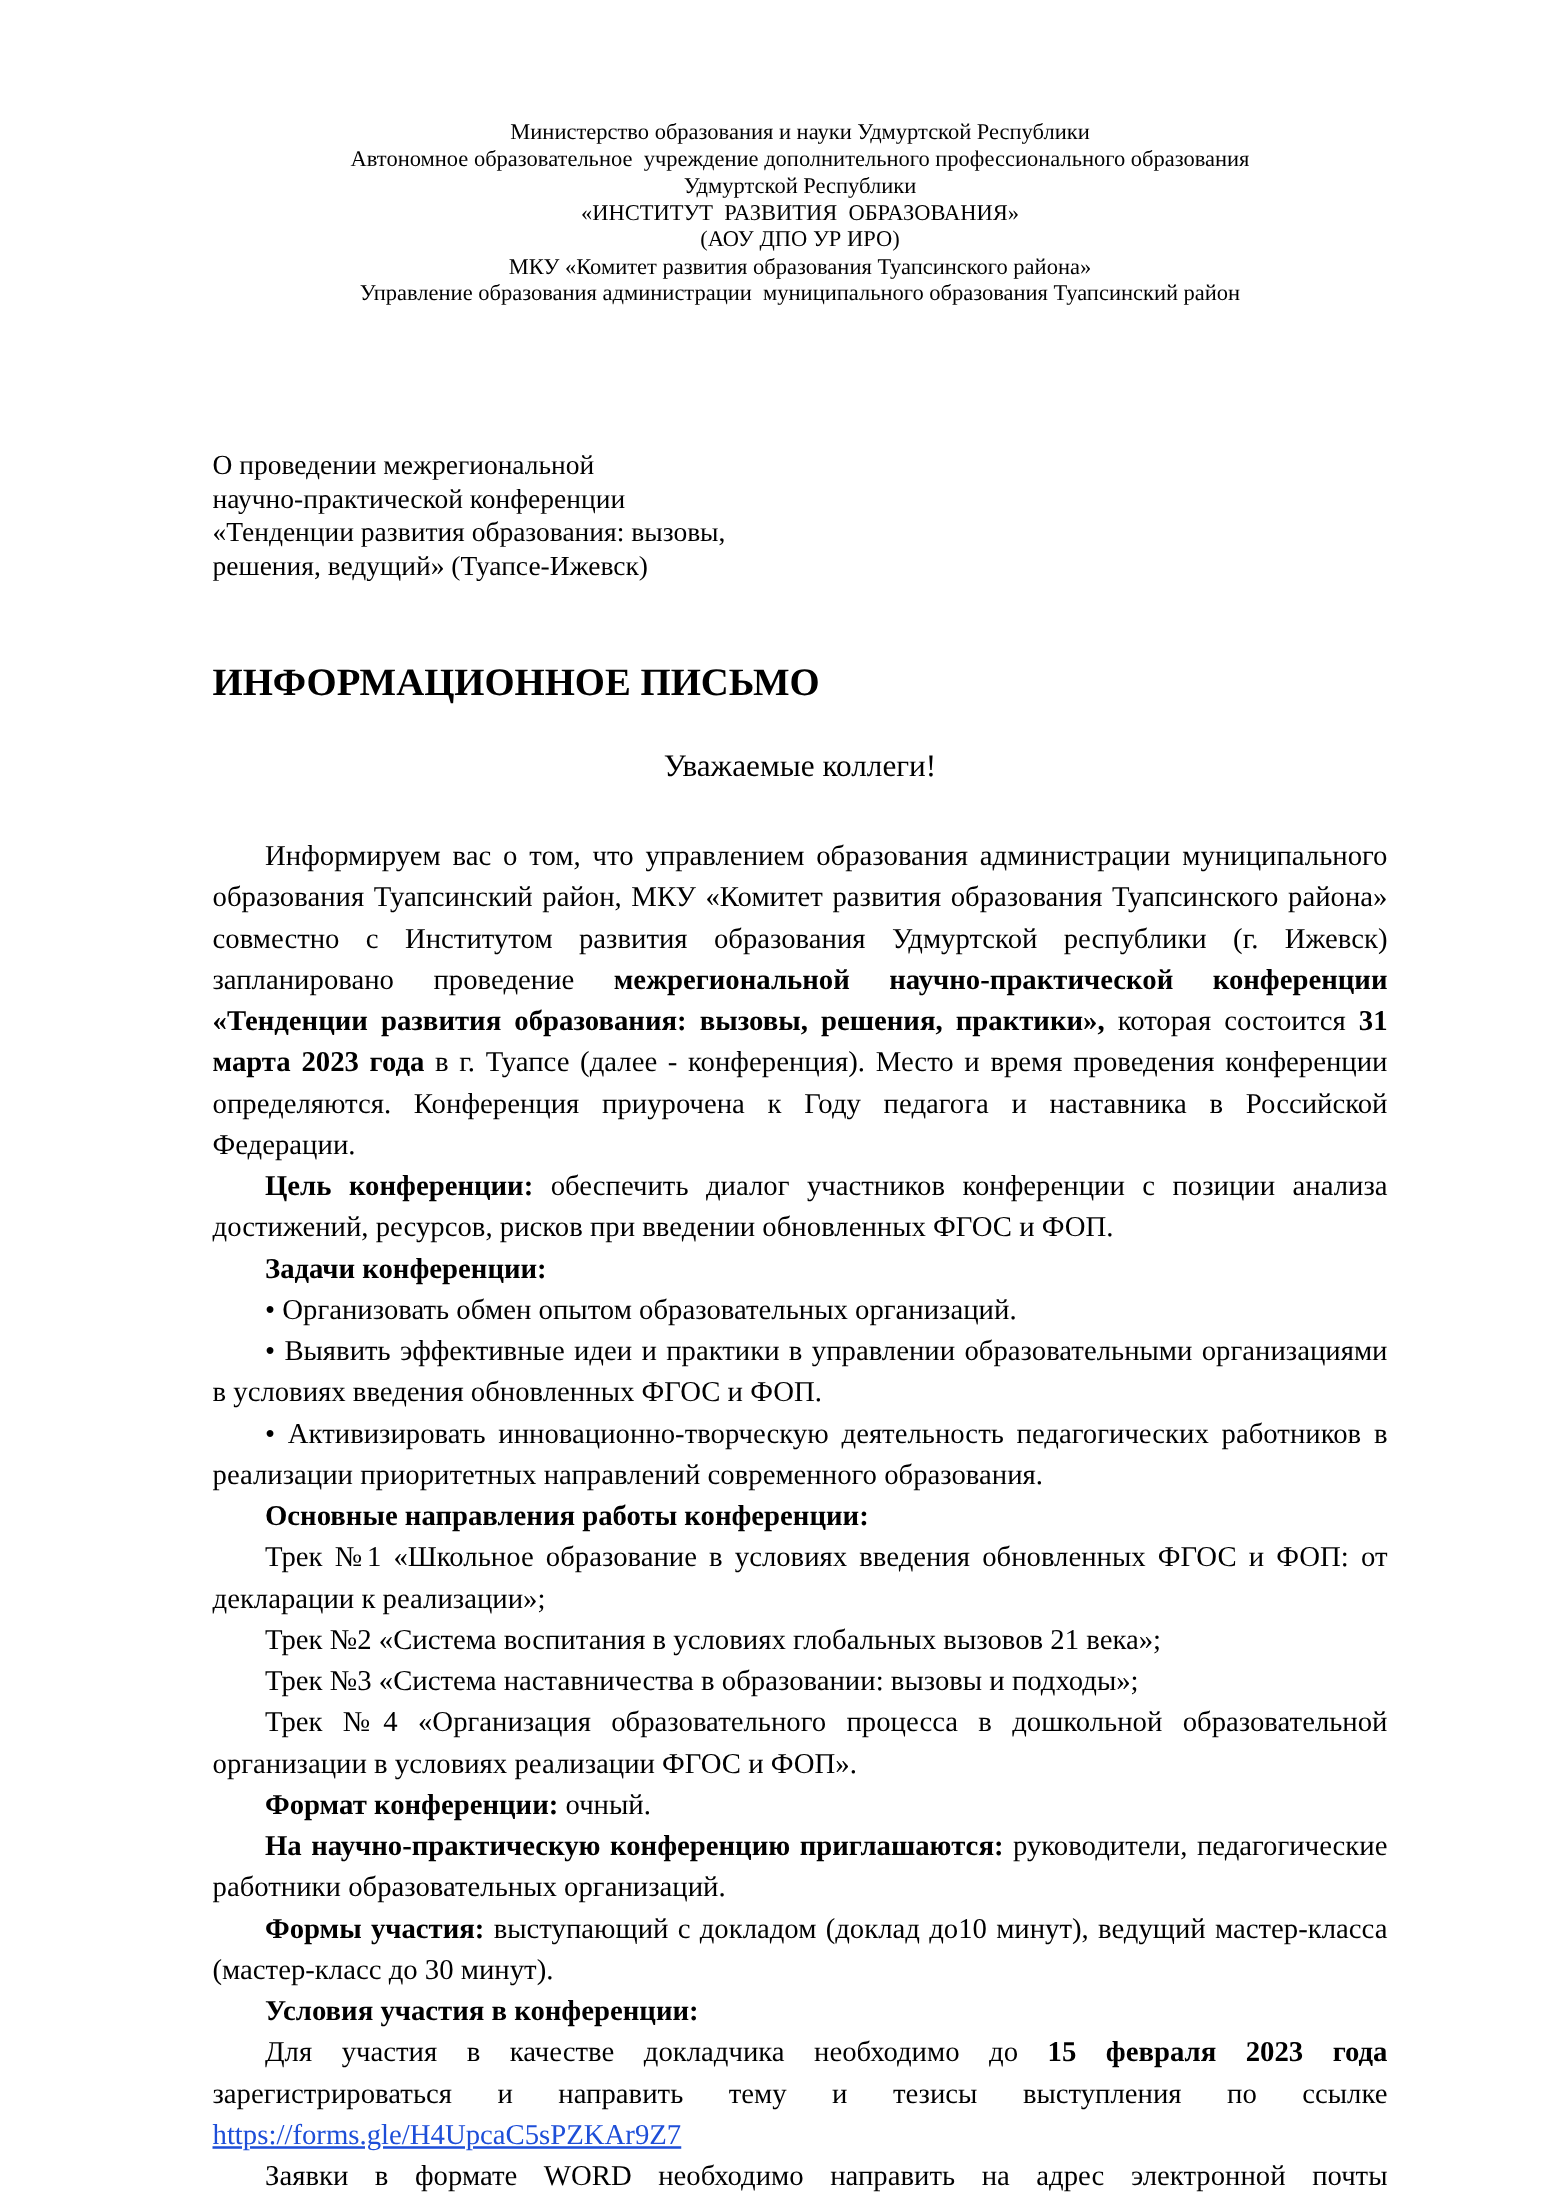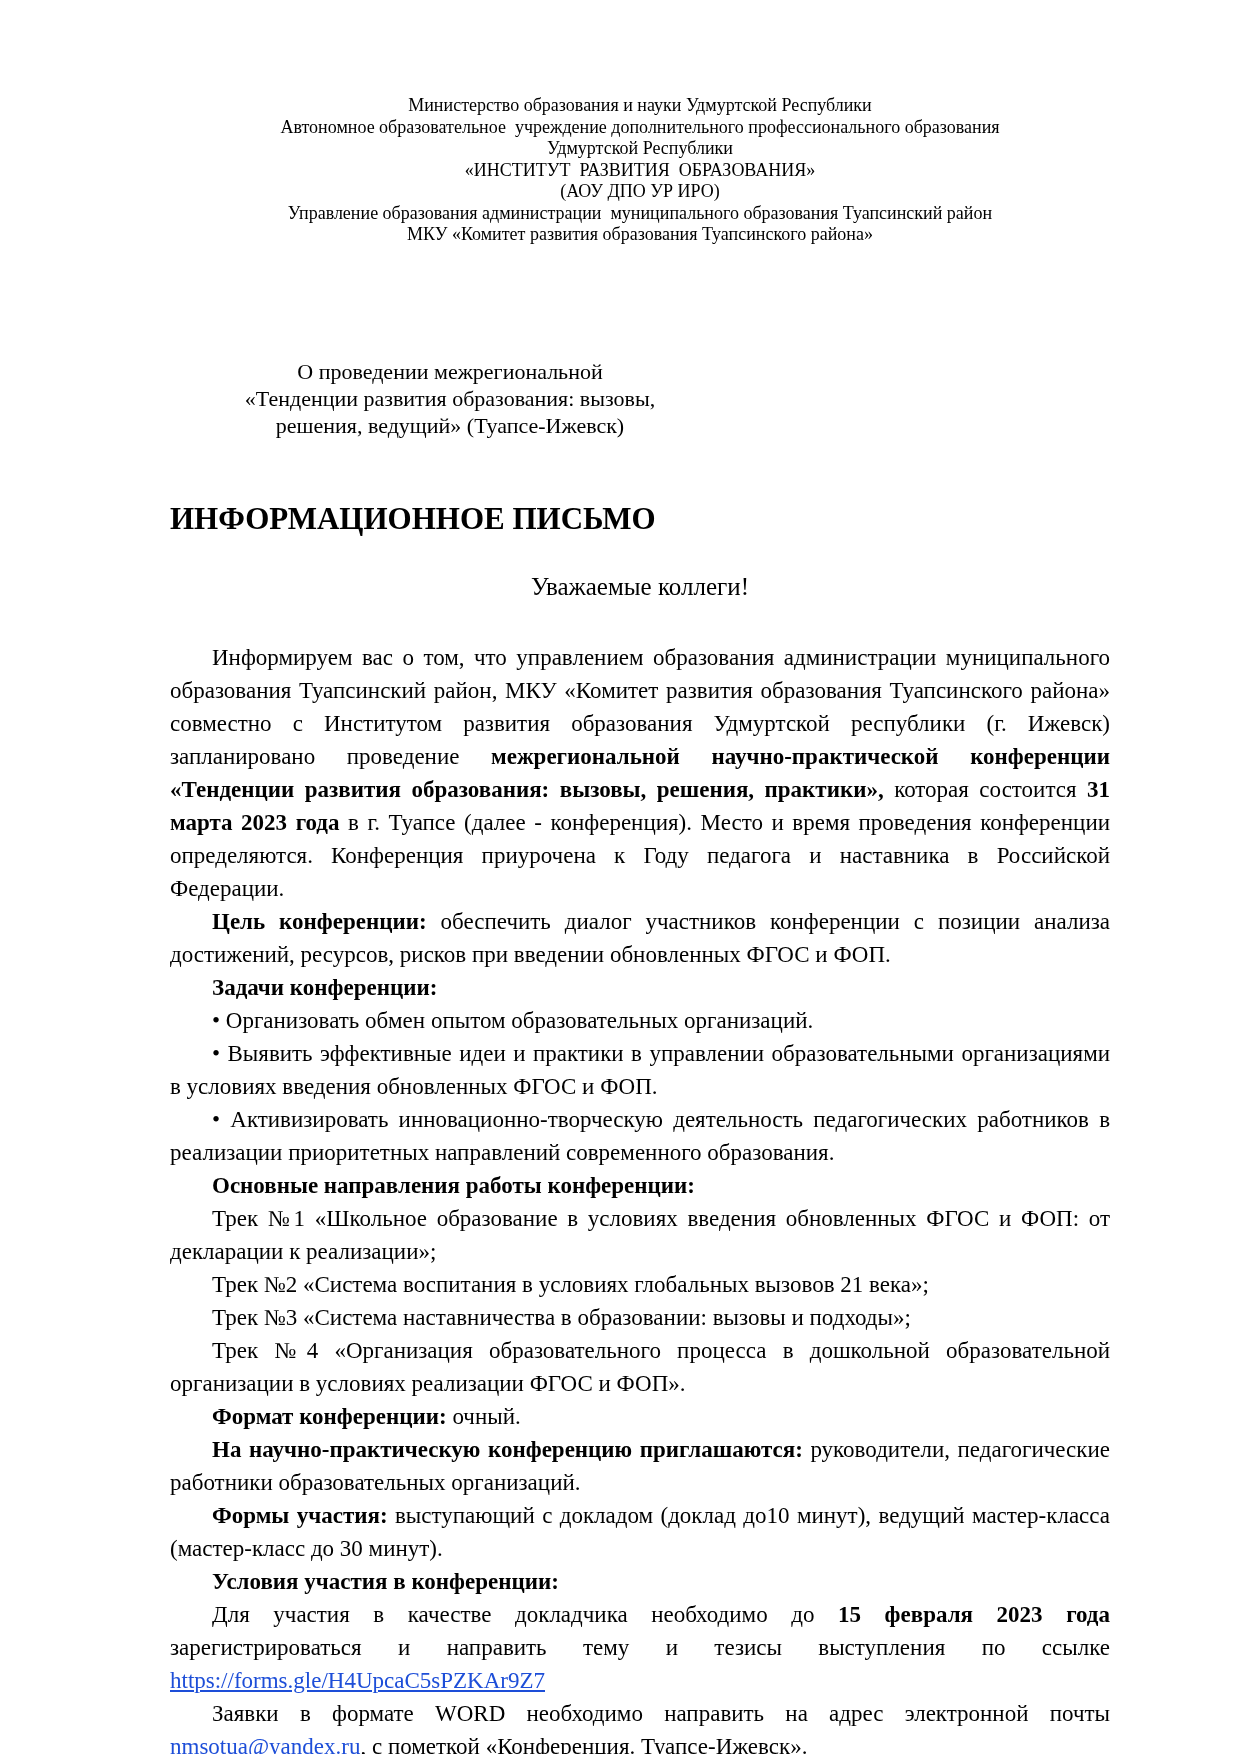--- a/index.html
+++ b/index.html
@@ -20,21 +20,21 @@
     text-align: center;
     font-size: 18px;
     line-height: 21.5px;
   }
   .hline { white-space: pre-wrap; }
   .addressee-block {
     margin-top: 112px;
     font-size: 22px;
     line-height: 27px;
     max-width: 560px;
-    text-align: center;
+    text-align: left;
   }
   .aline { white-space: pre-wrap; }
   .doc-title {
     margin-top: 62px;
     text-align: left;
     font-size: 31px;
     font-weight: bold;
   }
   .greeting {
     margin-top: 36px;
@@ -62,26 +62,27 @@
 <body>
 
 <div class="page">
 
   <div class="header-block">
     <div class="hline">Министерство образования и науки Удмуртской Республики</div>
     <div class="hline">Автономное образовательное  учреждение дополнительного профессионального образования</div>
     <div class="hline">Удмуртской Республики</div>
     <div class="hline">«ИНСТИТУТ  РАЗВИТИЯ  ОБРАЗОВАНИЯ»</div>
     <div class="hline">(АОУ ДПО УР ИРО)</div>
+    <div class="hline">МКУ «Комитет развития образования Туапсинского района»</div>
     <div class="hline">Управление образования администрации  муниципального образования Туапсинский район</div>
-    <div class="hline">МКУ «Комитет развития образования Туапсинского района»</div>
   </div>
 
   <div class="addressee-block">
     <div class="aline">О проведении межрегиональной</div>
+    <div class="aline">научно-практической конференции</div>
     <div class="aline">«Тенденции развития образования: вызовы,</div>
     <div class="aline">решения, ведущий» (Туапсе-Ижевск)</div>
   </div>
 
   <div class="doc-title">ИНФОРМАЦИОННОЕ ПИСЬМО</div>
 
   <div class="greeting">Уважаемые коллеги!</div>
 
   <div class="body-block">
       <p class="para"><span>Информируем вас о том, что управлением образования администрации муниципального образования Туапсинский район, МКУ «Комитет развития образования Туапсинского района» совместно с Институтом развития образования Удмуртской республики (г. Ижевск) запланировано проведение </span><span class="b">межрегиональной научно-практической конференции «Тенденции развития образования: вызовы, решения, практики»,</span><span> которая состоится  </span><span class="b">31 марта 2023 года</span><span> в г. Туапсе (далее - конференция).  Место и время проведения конференции определяются. Конференция приурочена к Году педагога и наставника в Российской Федерации.</span></p>

